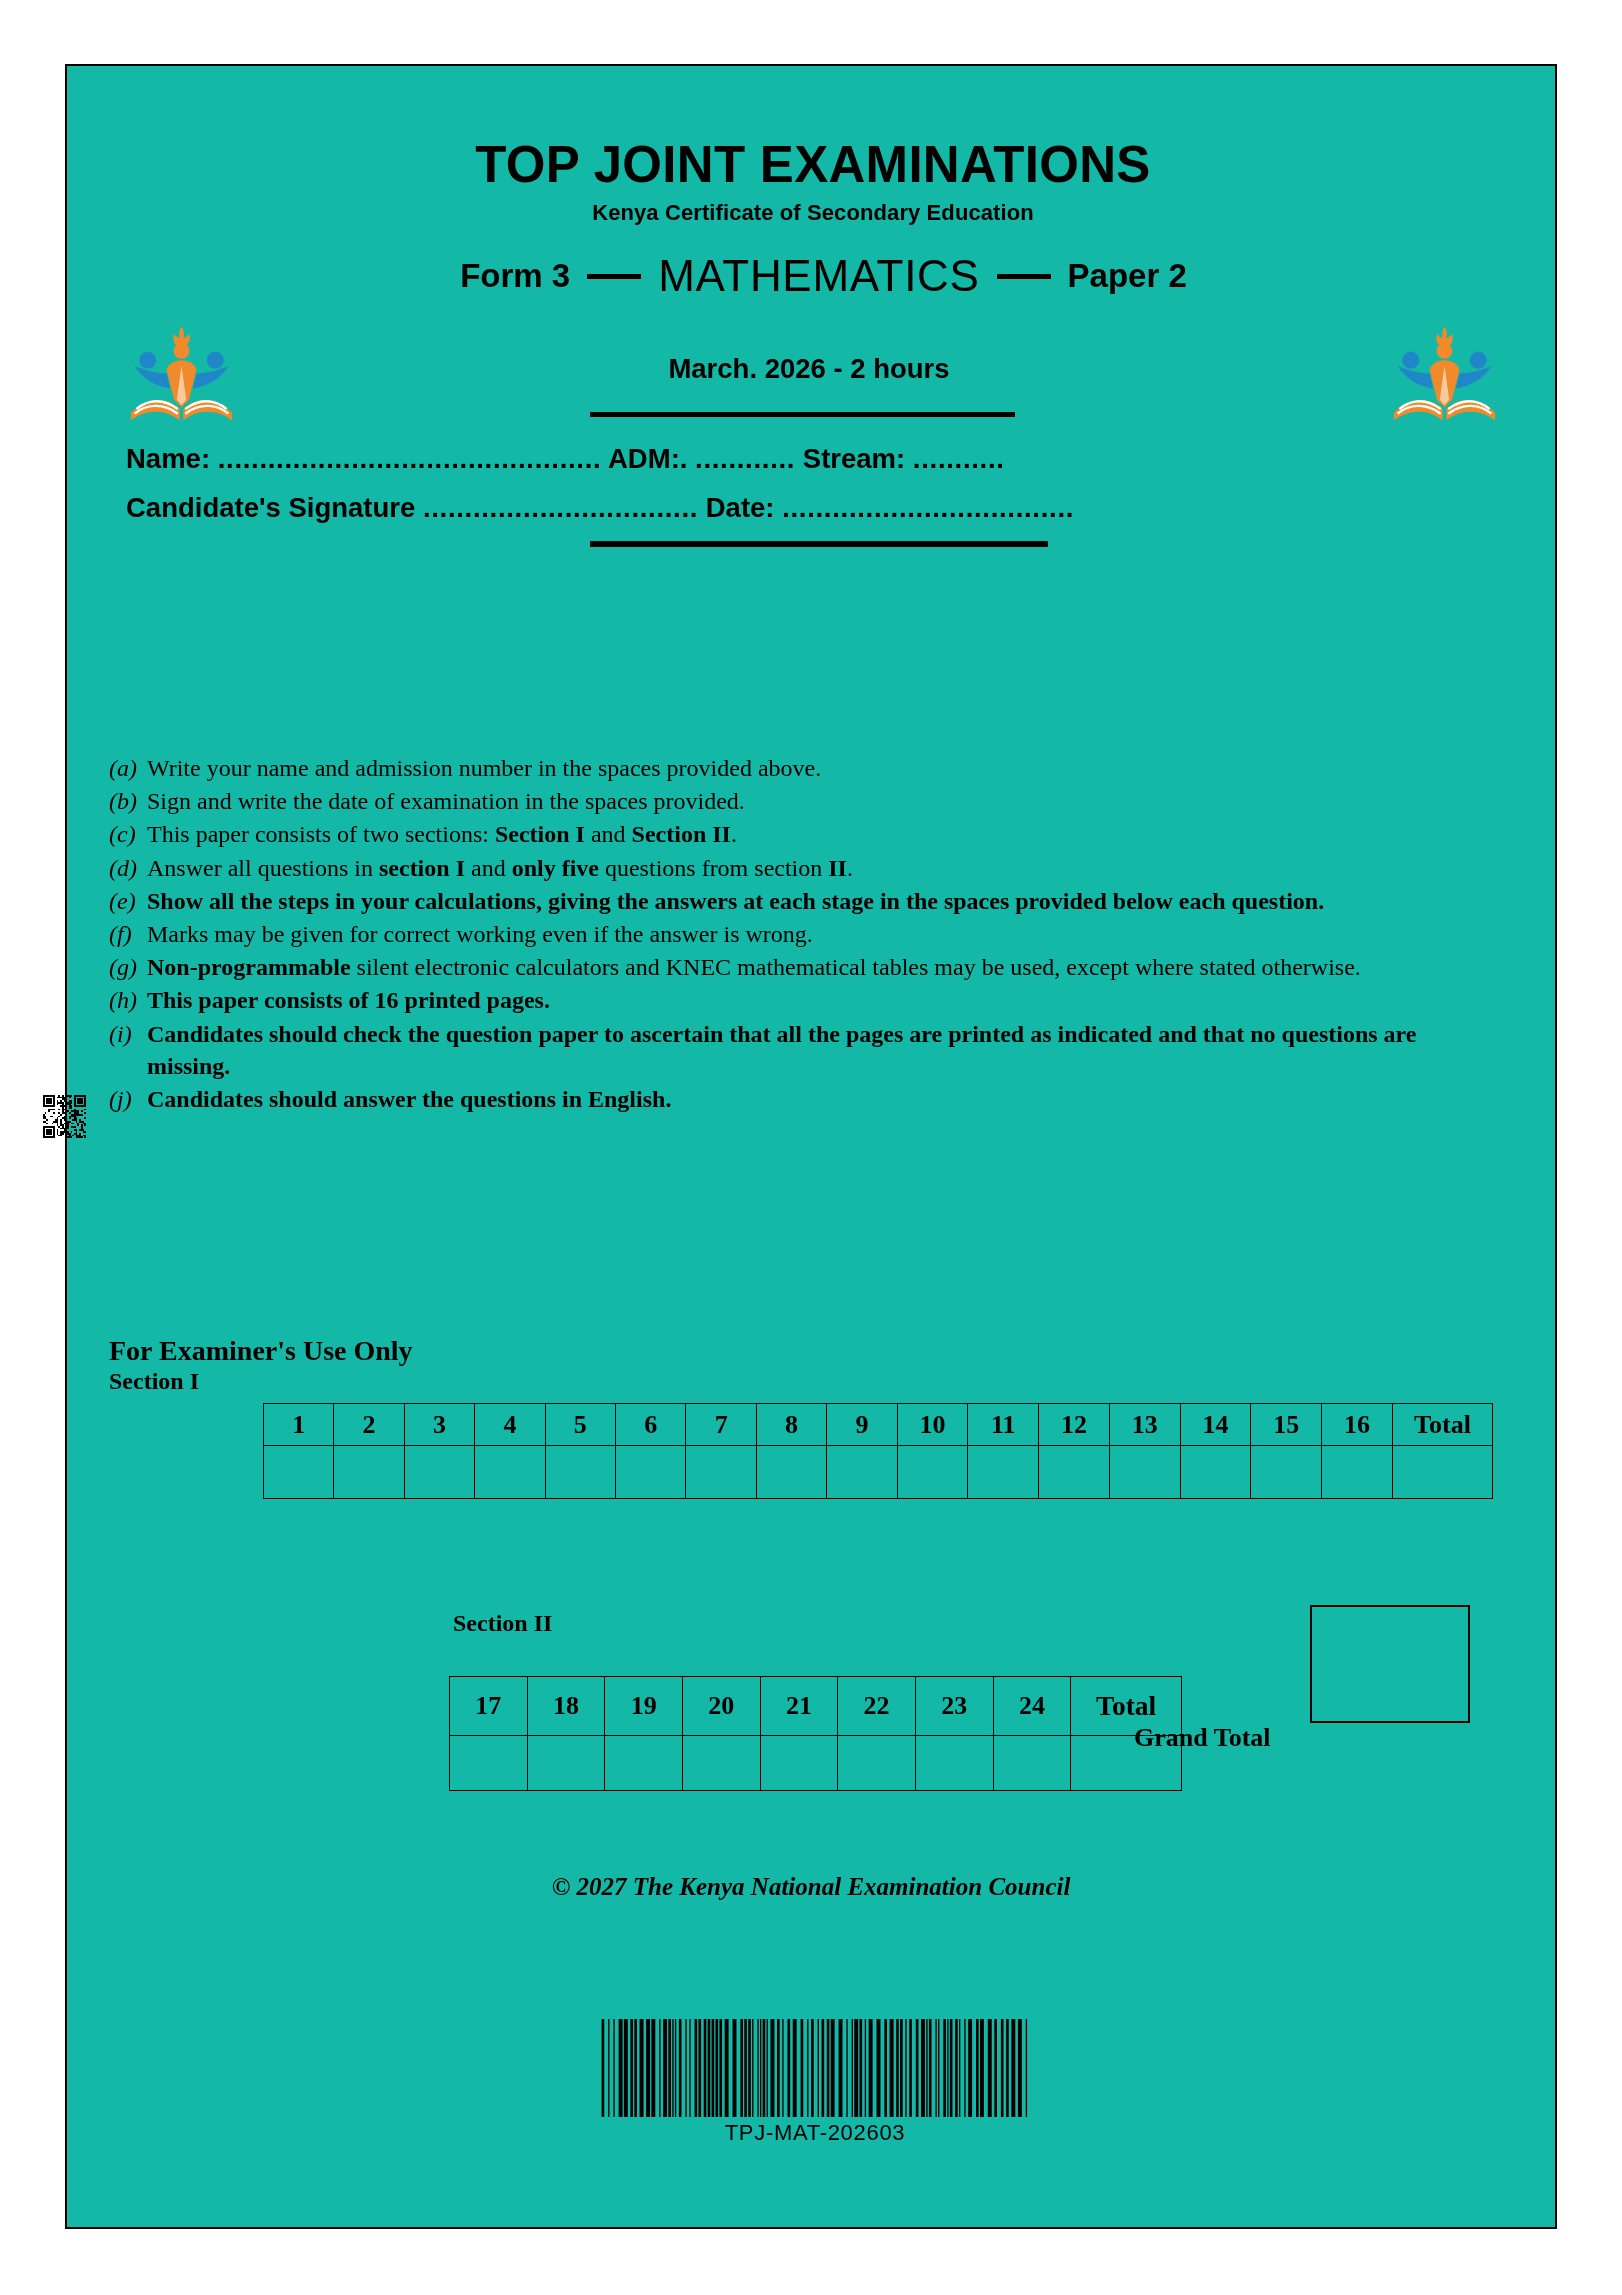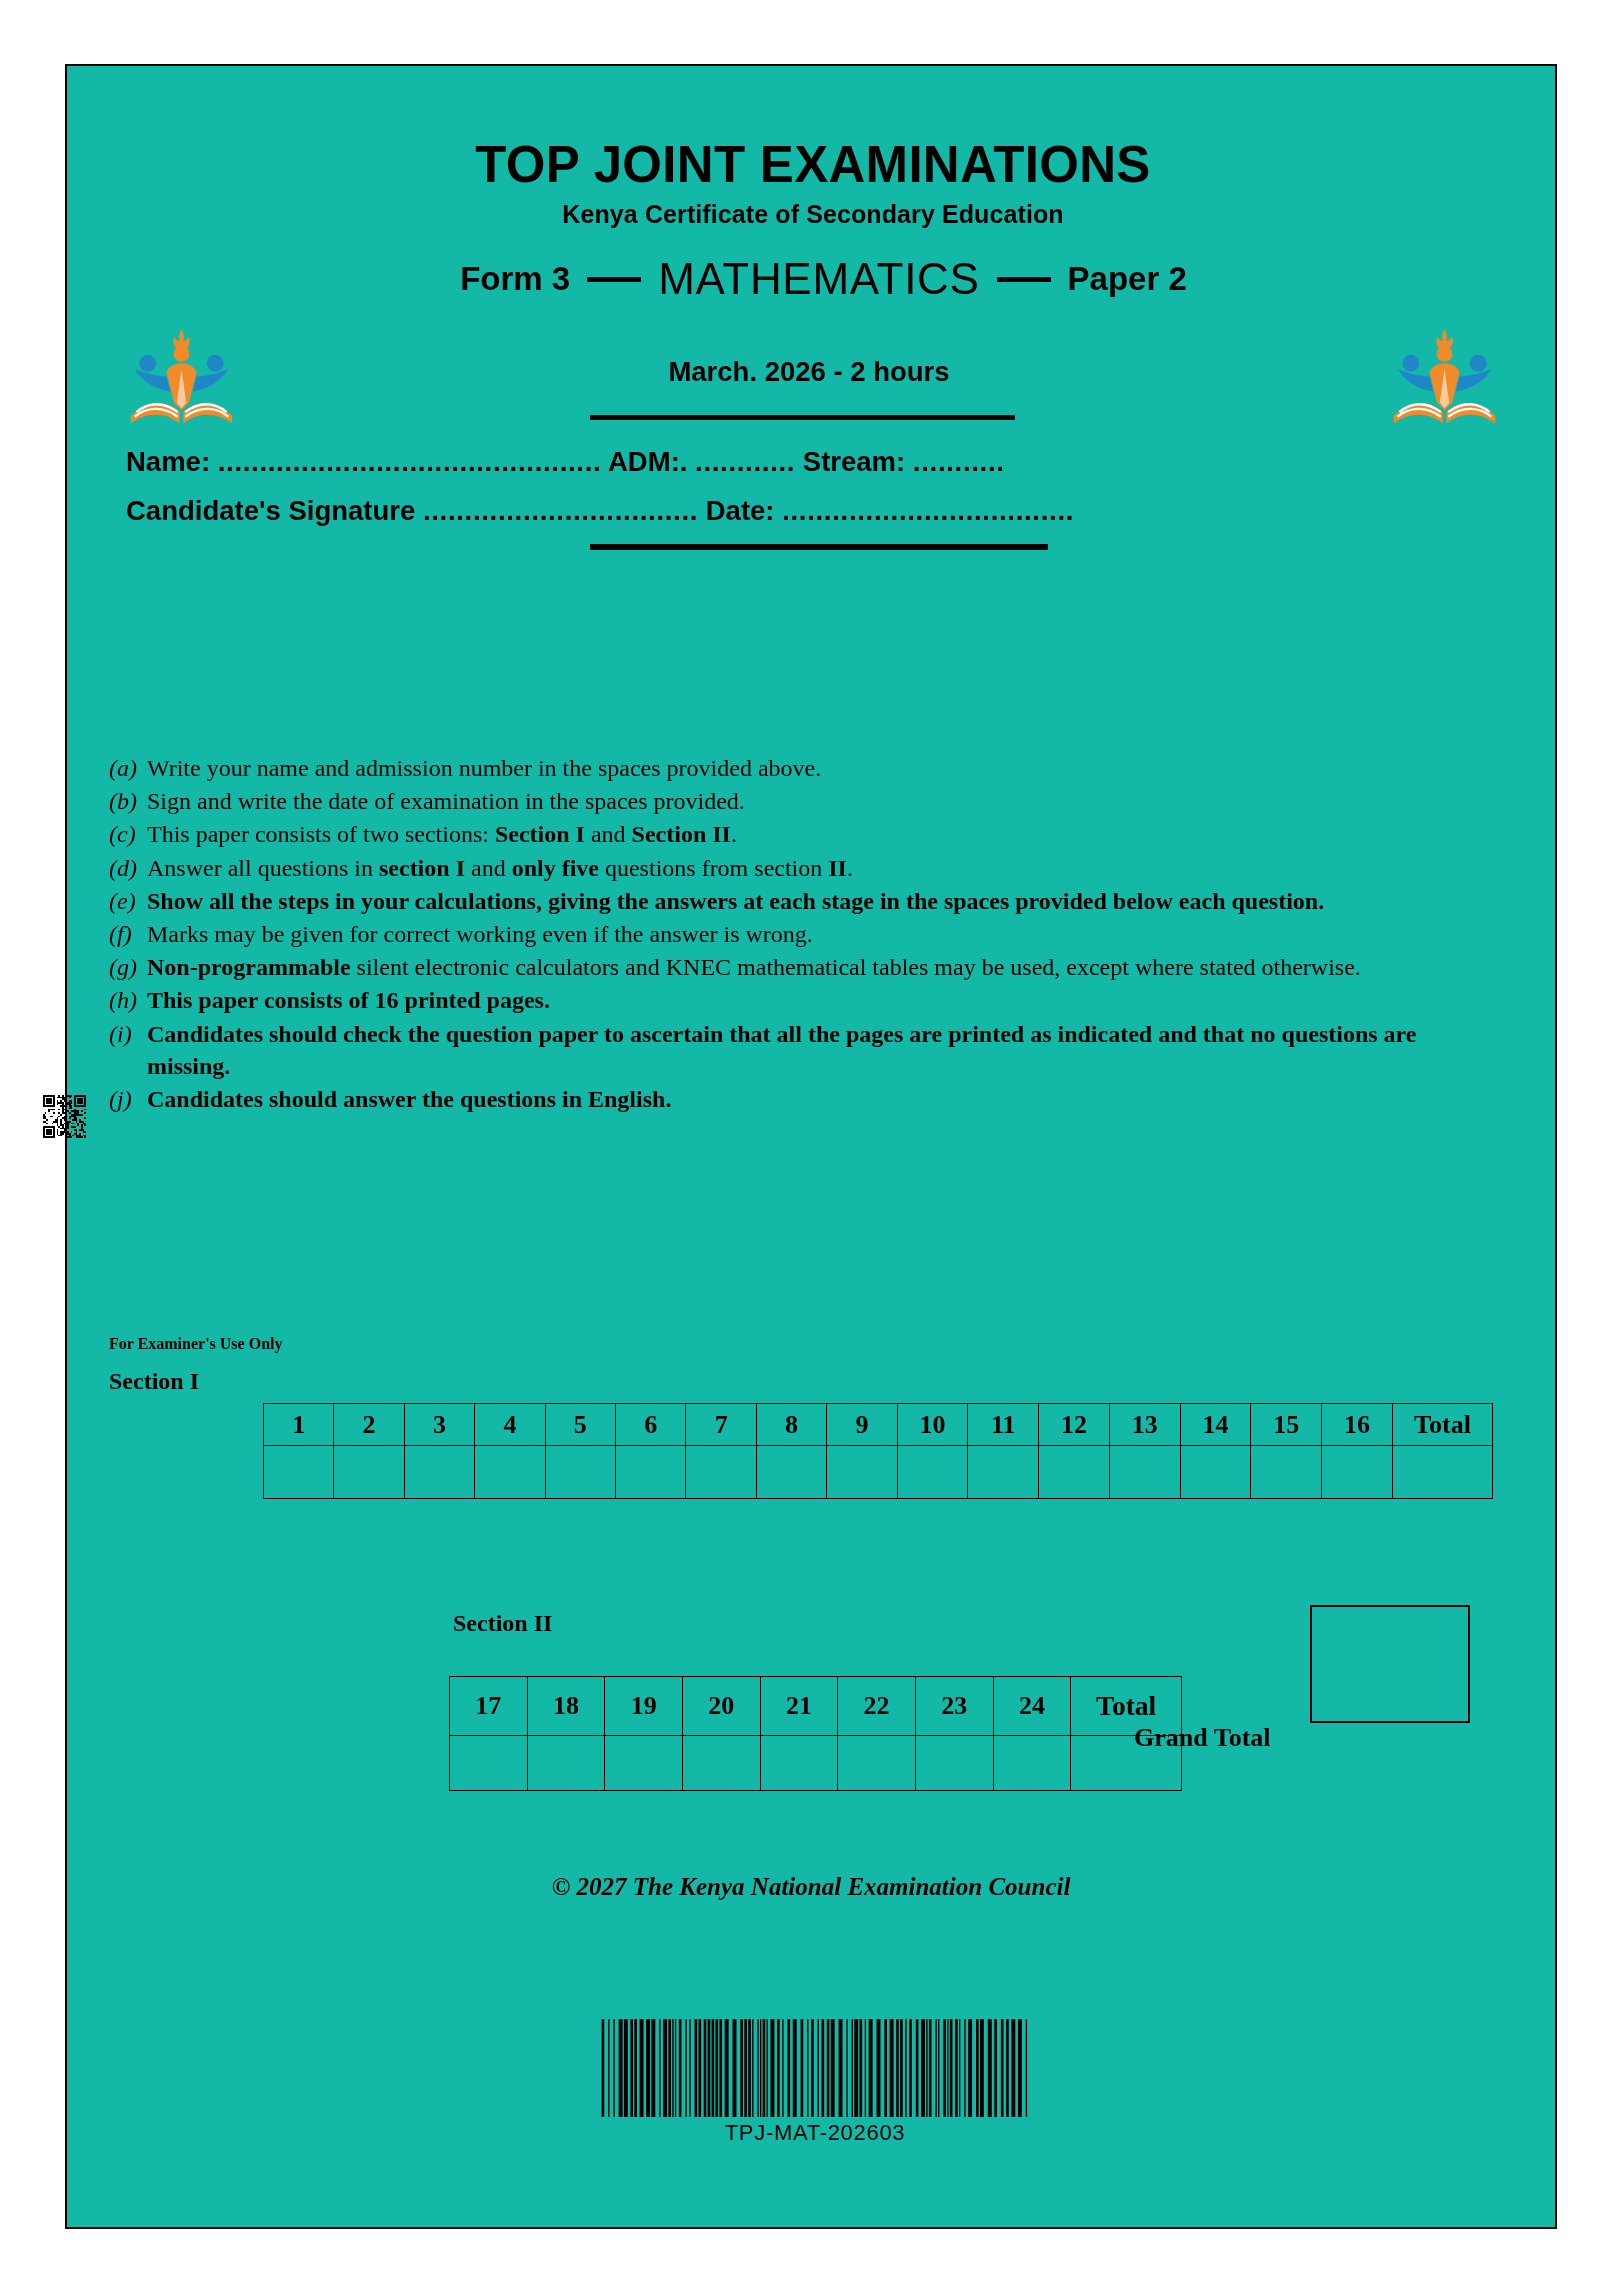--- a/index.html
+++ b/index.html
@@ -52,21 +52,21 @@
     font-weight: bold;
     font-size: 51px;
     letter-spacing: 0.3px;
     margin-top: 73px;
     line-height: 1.02;
   }
   #exam-subtitle {
     text-align: center;
     font-family: "Liberation Sans", "DejaVu Sans", sans-serif;
     font-weight: bold;
-    font-size: 25px;
+    font-size: 22px;
     margin-top: 9.2px;
     letter-spacing: 0.1px;
   }
 
   
   #paper-line {
     display: flex;
     align-items: center;
     justify-content: center;
     gap: 17px;
@@ -174,21 +174,21 @@
   .instr-text { flex: 1; padding-right: 19.6px; }
   .instr-text.bold { font-weight: bold; }
   .instr-text b { font-weight: bold; }
 
   
   #examiner-heading {
     position: absolute;
     left: 42px;
     top: 1269px;
     font-weight: bold;
-    font-size: 16px;
+    font-size: 28px;
     text-align: center;
   }
   #section1-label {
     position: absolute;
     left: 42px;
     top: 1302px;
     font-weight: bold;
     font-size: 24px;
   }
 

